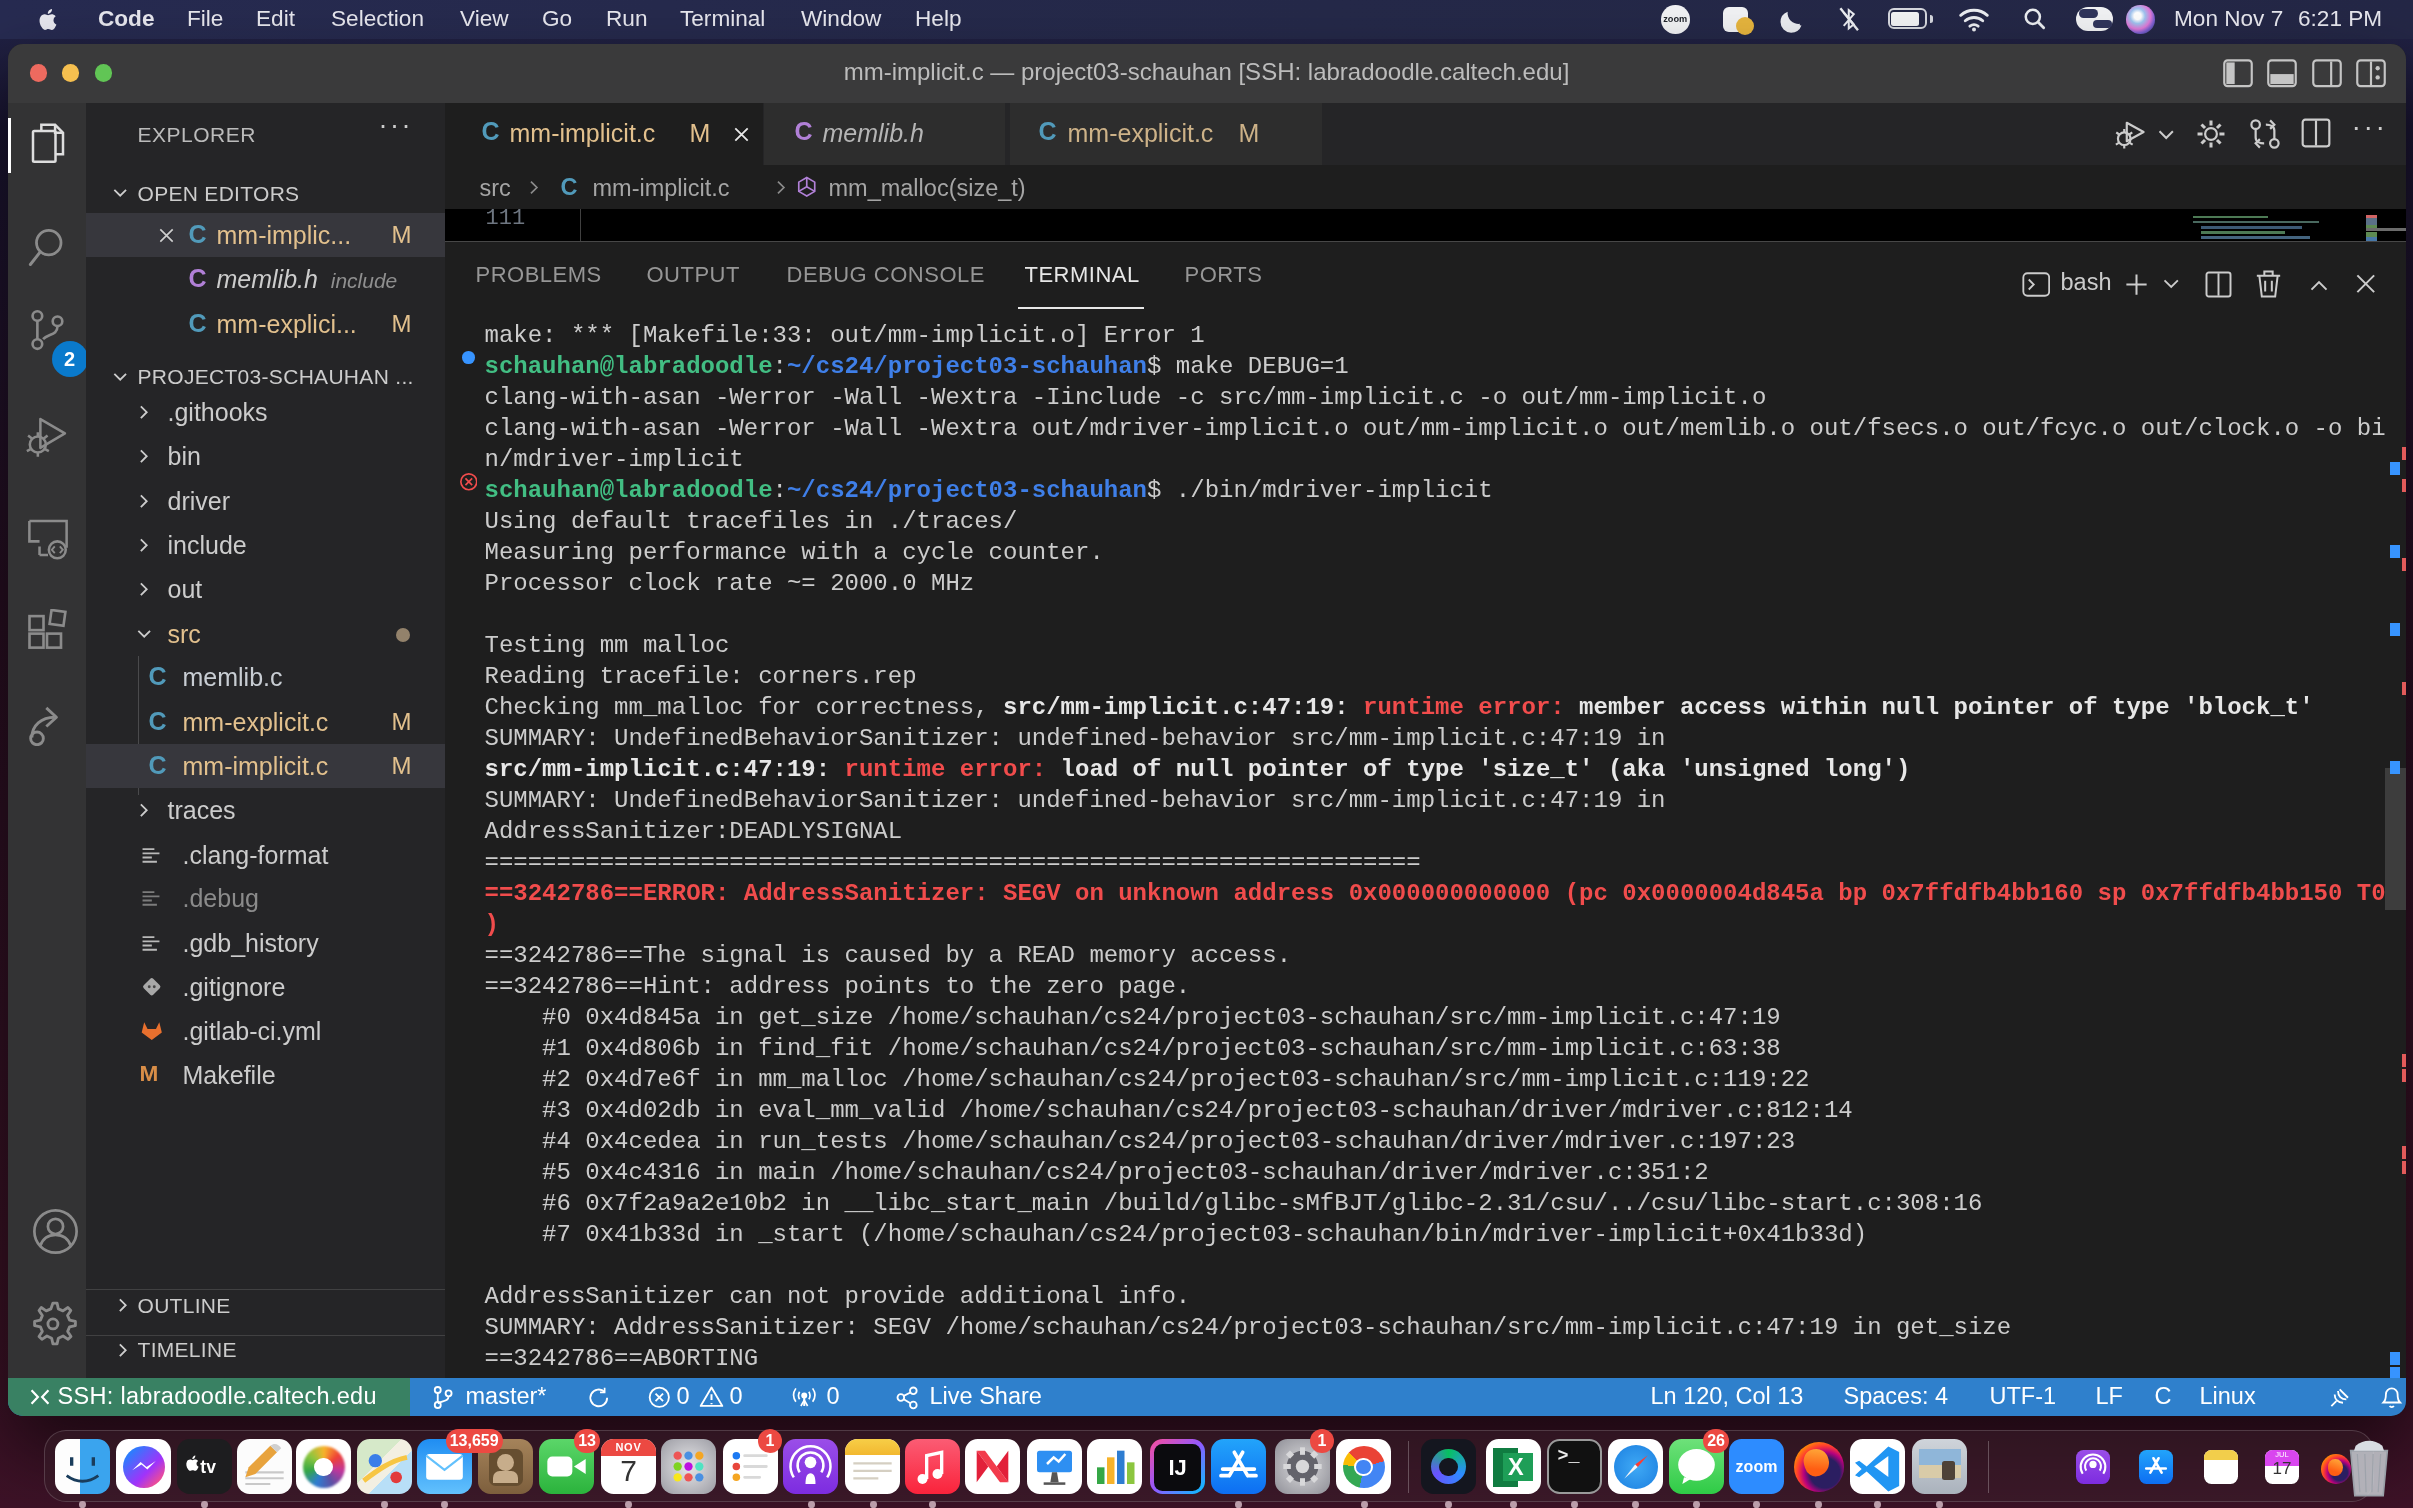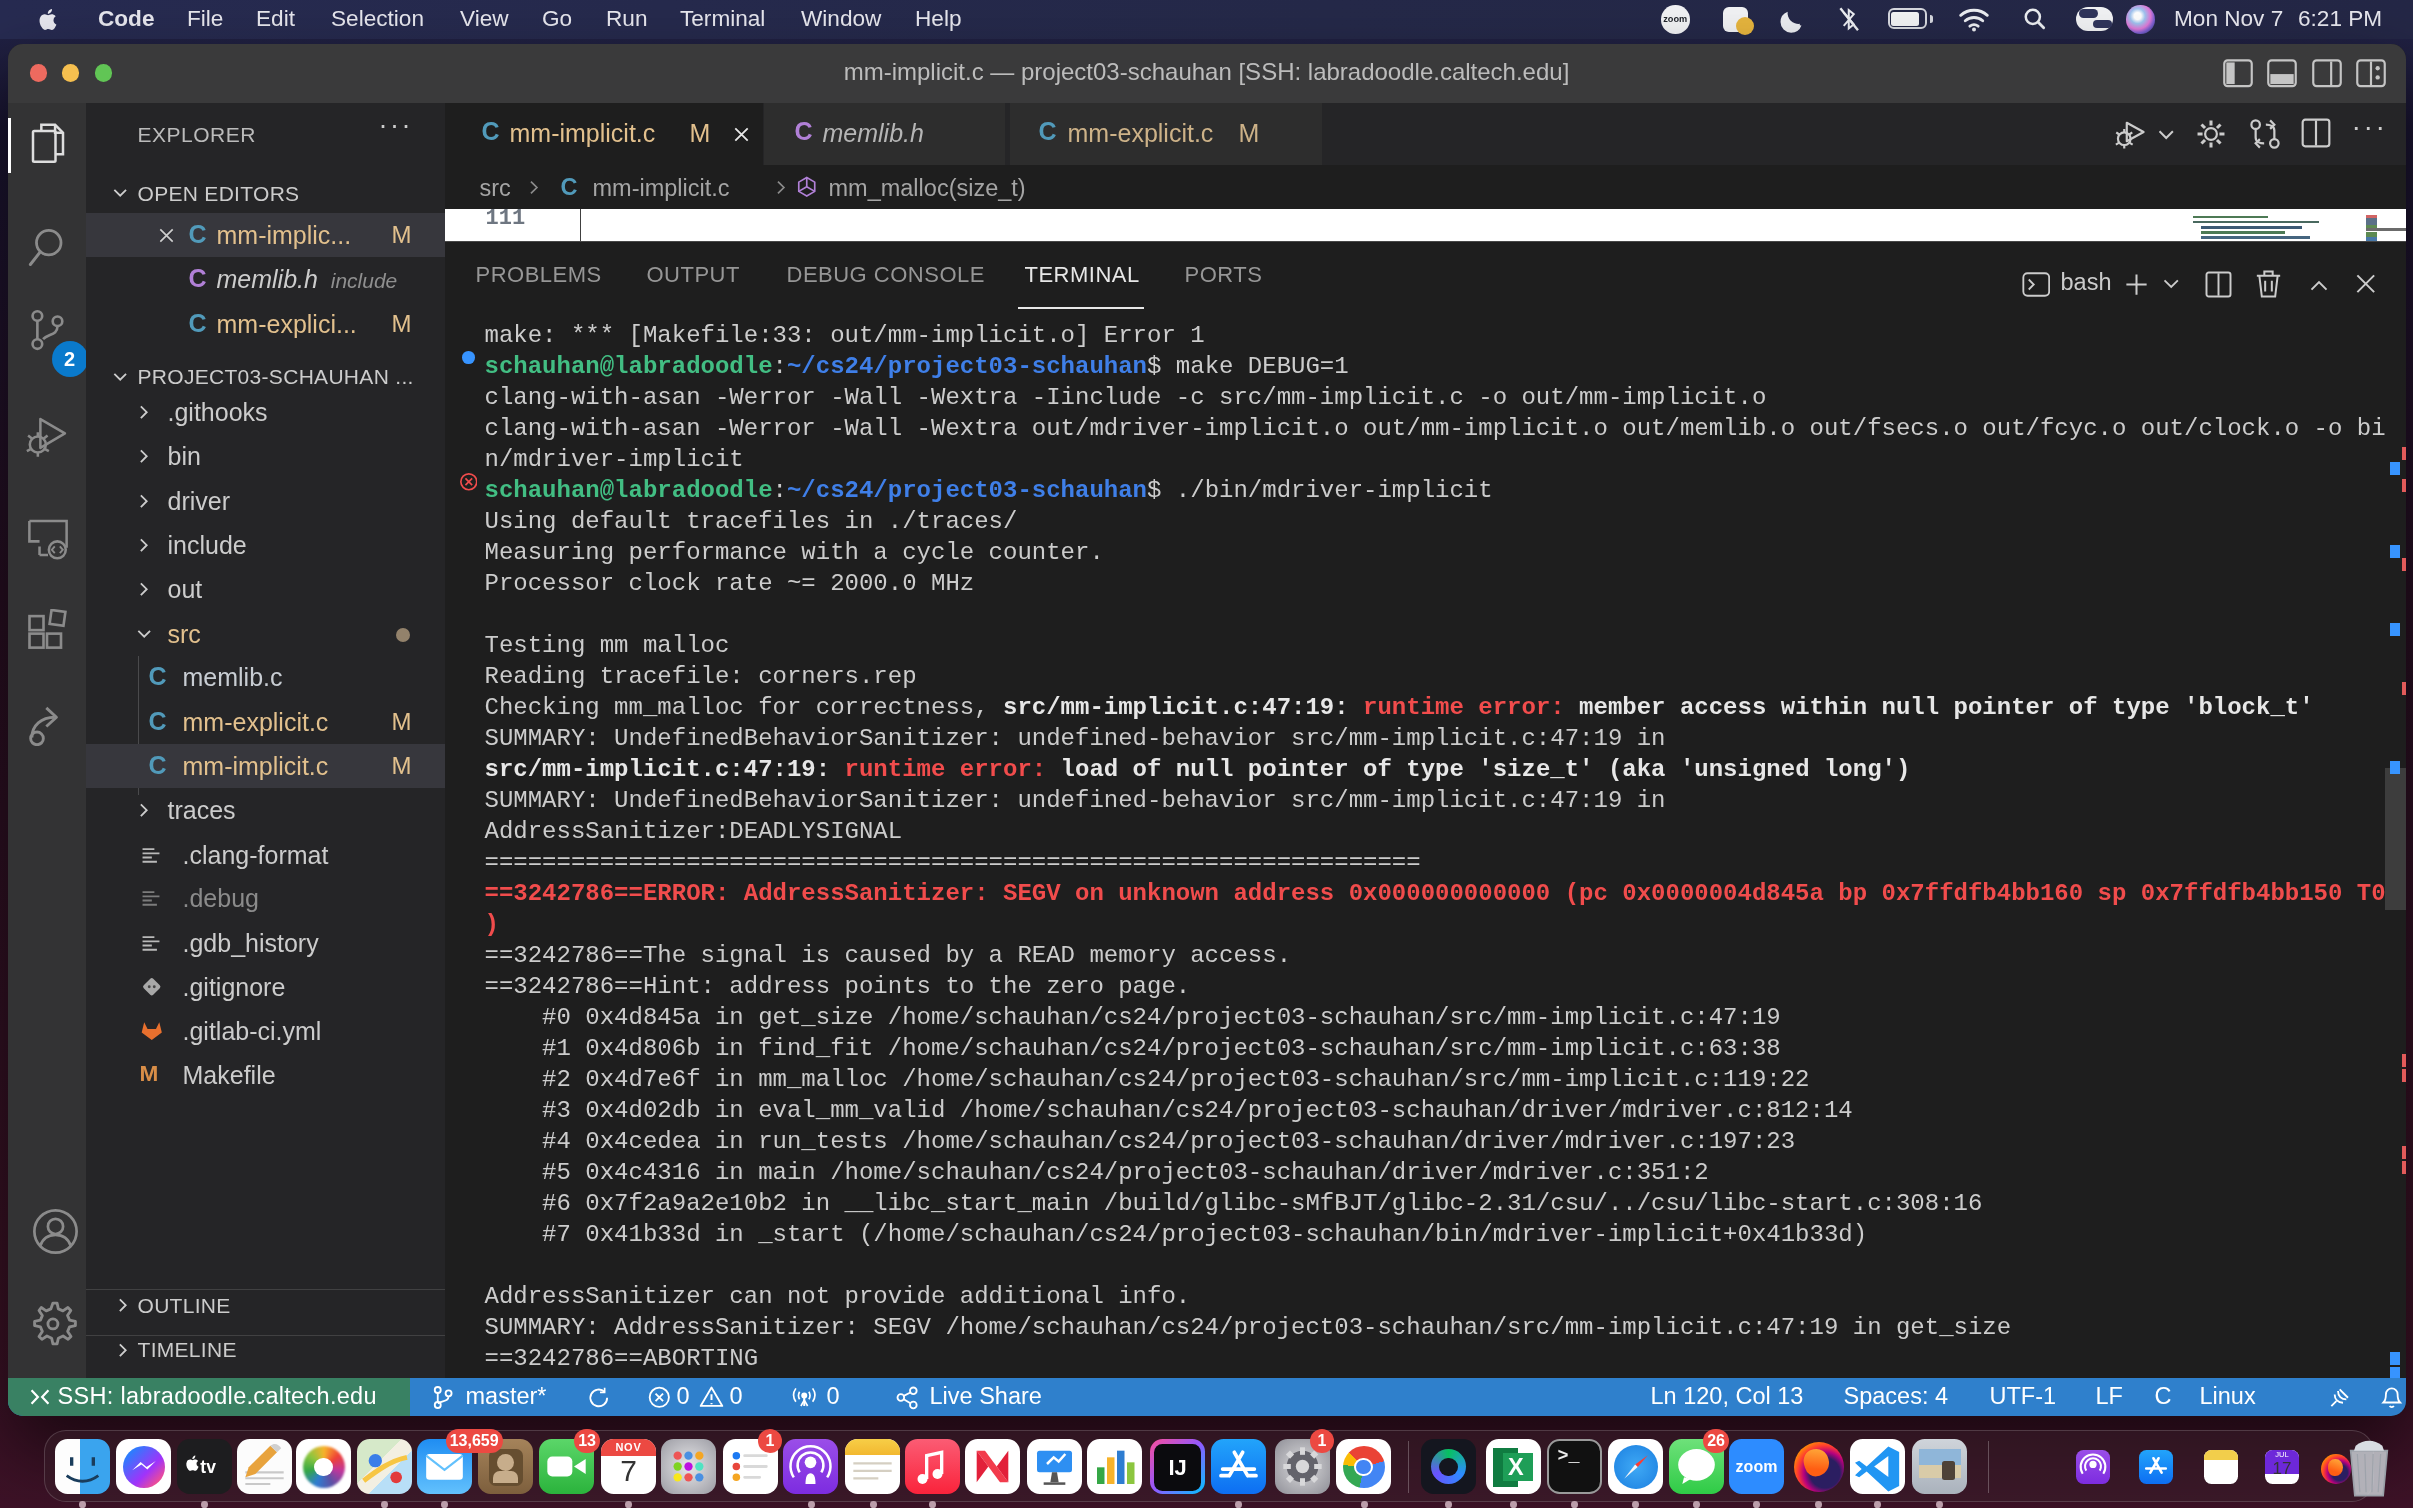--- a/index.html
+++ b/index.html
@@ -17,21 +17,21 @@
 .sel { background:#37373d; }
 .lbl { position:absolute; top:7.5px; font-size:25px; white-space:nowrap; }
 .mbadge { position:absolute; right:34px; top:7.5px; color:#e2c08d; font-size:24px; }
 .chev { position:absolute; width:18.4px; height:18.4px; }
 .cic { position:absolute; top:6.7px; font-size:25px; font-weight:bold; color:#519aba; }
 .shead { position:absolute; font-size:21px; font-weight:normal; color:#cccccc; letter-spacing:0.3px; }
 #editor { position:absolute; left:437px; top:59px; width:1961px; height:1275px; background:#1e1e1e; }
 #tabs { position:absolute; left:0; top:0; width:1961px; height:62px; background:#252527; }
 .tab { position:absolute; top:0; height:62px; font-size:25px; background:#2d2d2d; }
 #crumbs { position:absolute; left:0; top:62px; width:1961px; height:44px; background:#1e1e1e; color:#a5a5a5; font-size:23.5px; }
-#edstrip { position:absolute; left:0; top:106px; width:1961px; height:33px; background:#ffffff;font-weight:bold; }
+#edstrip { position:absolute; left:0; top:106px; width:1961px; height:33px; background:#000000; }
 #panel { position:absolute; left:0; top:138px; width:1961px; height:1137px; background:#1e1e1e; border-top:0.8px solid #474747; }
 .ptab { position:absolute; top:20px; font-size:22px; letter-spacing:0.5px; color:#969696; }
 #term { position:absolute; left:40px; top:70px; font-family:"Liberation Mono",monospace; font-size:24px; line-height:31px; color:#cccccc; white-space:pre;margin-top:8px; }
 #term b { font-weight:bold; color:#e7e7e7; }
 .g { color:#42be83; font-weight:bold; }
 .bl { color:#3f7fe8; font-weight:bold; }
 .rb { color:#f14c4c; font-weight:bold; }
 #status { position:absolute; left:0; top:1334px; width:2398px; height:38px; background:#2f80cc; color:#fff; font-size:23.5px; }
 #status .si { position:absolute; top:5px; white-space:nowrap; }
 #dock { position:absolute; left:44px; top:1430px; width:2330px; height:72px; background:rgba(56,30,42,.58); border:1.3px solid rgba(255,255,255,.16); border-radius:22px; }
@@ -710,21 +710,21 @@
       </svg></div>
   <div class="abs" style="left:2094px;top:19px;width:34px;height:34px;border-radius:7.5px;background:linear-gradient(180deg,#22a4fb,#0d6ef2)"><svg width="34" height="34" viewBox="0 0 66 66">
         <g stroke="#fff" stroke-width="5" fill="none" stroke-linecap="round">
           <path d="M22 44L38 16M44 44L28 16M14 36h38"></path>
         </g>
       </svg></div>
   <div class="abs" style="left:2159px;top:19px;width:34px;height:34px;border-radius:7.5px;background:#fff">
       <div style="position:absolute;left:0;top:0;width:34px;height:10px;border-radius:7.5px 7.5px 0 0;background:#f2ce4b"></div>
     </div>
   <div class="abs" style="left:2220px;top:19px;width:34px;height:34px;border-radius:7.5px;background:#fff">
-      <div style="position:absolute;left:0;top:0;width:34px;height:24px;border-radius:7.5px 7.5px 0 0;background:#6d28d9;color:#fff;font-size:7.5px;text-align:center;line-height:10px">JUL</div>
+      <div style="position:absolute;left:0;top:0;width:34px;height:16px;border-radius:7.5px 7.5px 0 0;background:#d946ef;color:#fff;font-size:7.5px;text-align:center;line-height:10px">JUL</div>
       <div style="position:absolute;left:0;top:9.2px;width:34px;text-align:center;font-size:17px;color:#333">17</div>
     </div>
   <div class="abs" style="left:2276px;top:22.6px;width:30px;height:30px;border-radius:50%;background:radial-gradient(circle at 62% 62%,#2b1e61 0 30%,#b5007f 45%,#ff3b30 60%,#ff9500 78%,#ffd60a 95%)">
       <div style="position:absolute;left:6.7px;top:5px;width:15px;height:17px;border-radius:48% 52% 55% 45%;background:linear-gradient(200deg,#ffb13d,#ff5e13 70%)"></div>
     </div>
   <svg class="abs" style="left:2294px;top:3.4px" width="60" height="65" viewBox="0 0 72 78">
       <path d="M14 20h44l-5 54H19z" fill="#c8ccd2" opacity=".85"></path>
       <path d="M14 20h44l-5 54H19z" fill="none" stroke="#9aa0a8" stroke-width="2"></path>
       <g stroke="#9aa0a8" stroke-width="1.5" opacity=".8">
         <path d="M22 24l3 46M31 24l1.5 46M41 24l-1.5 46M50 24l-3 46"></path>

